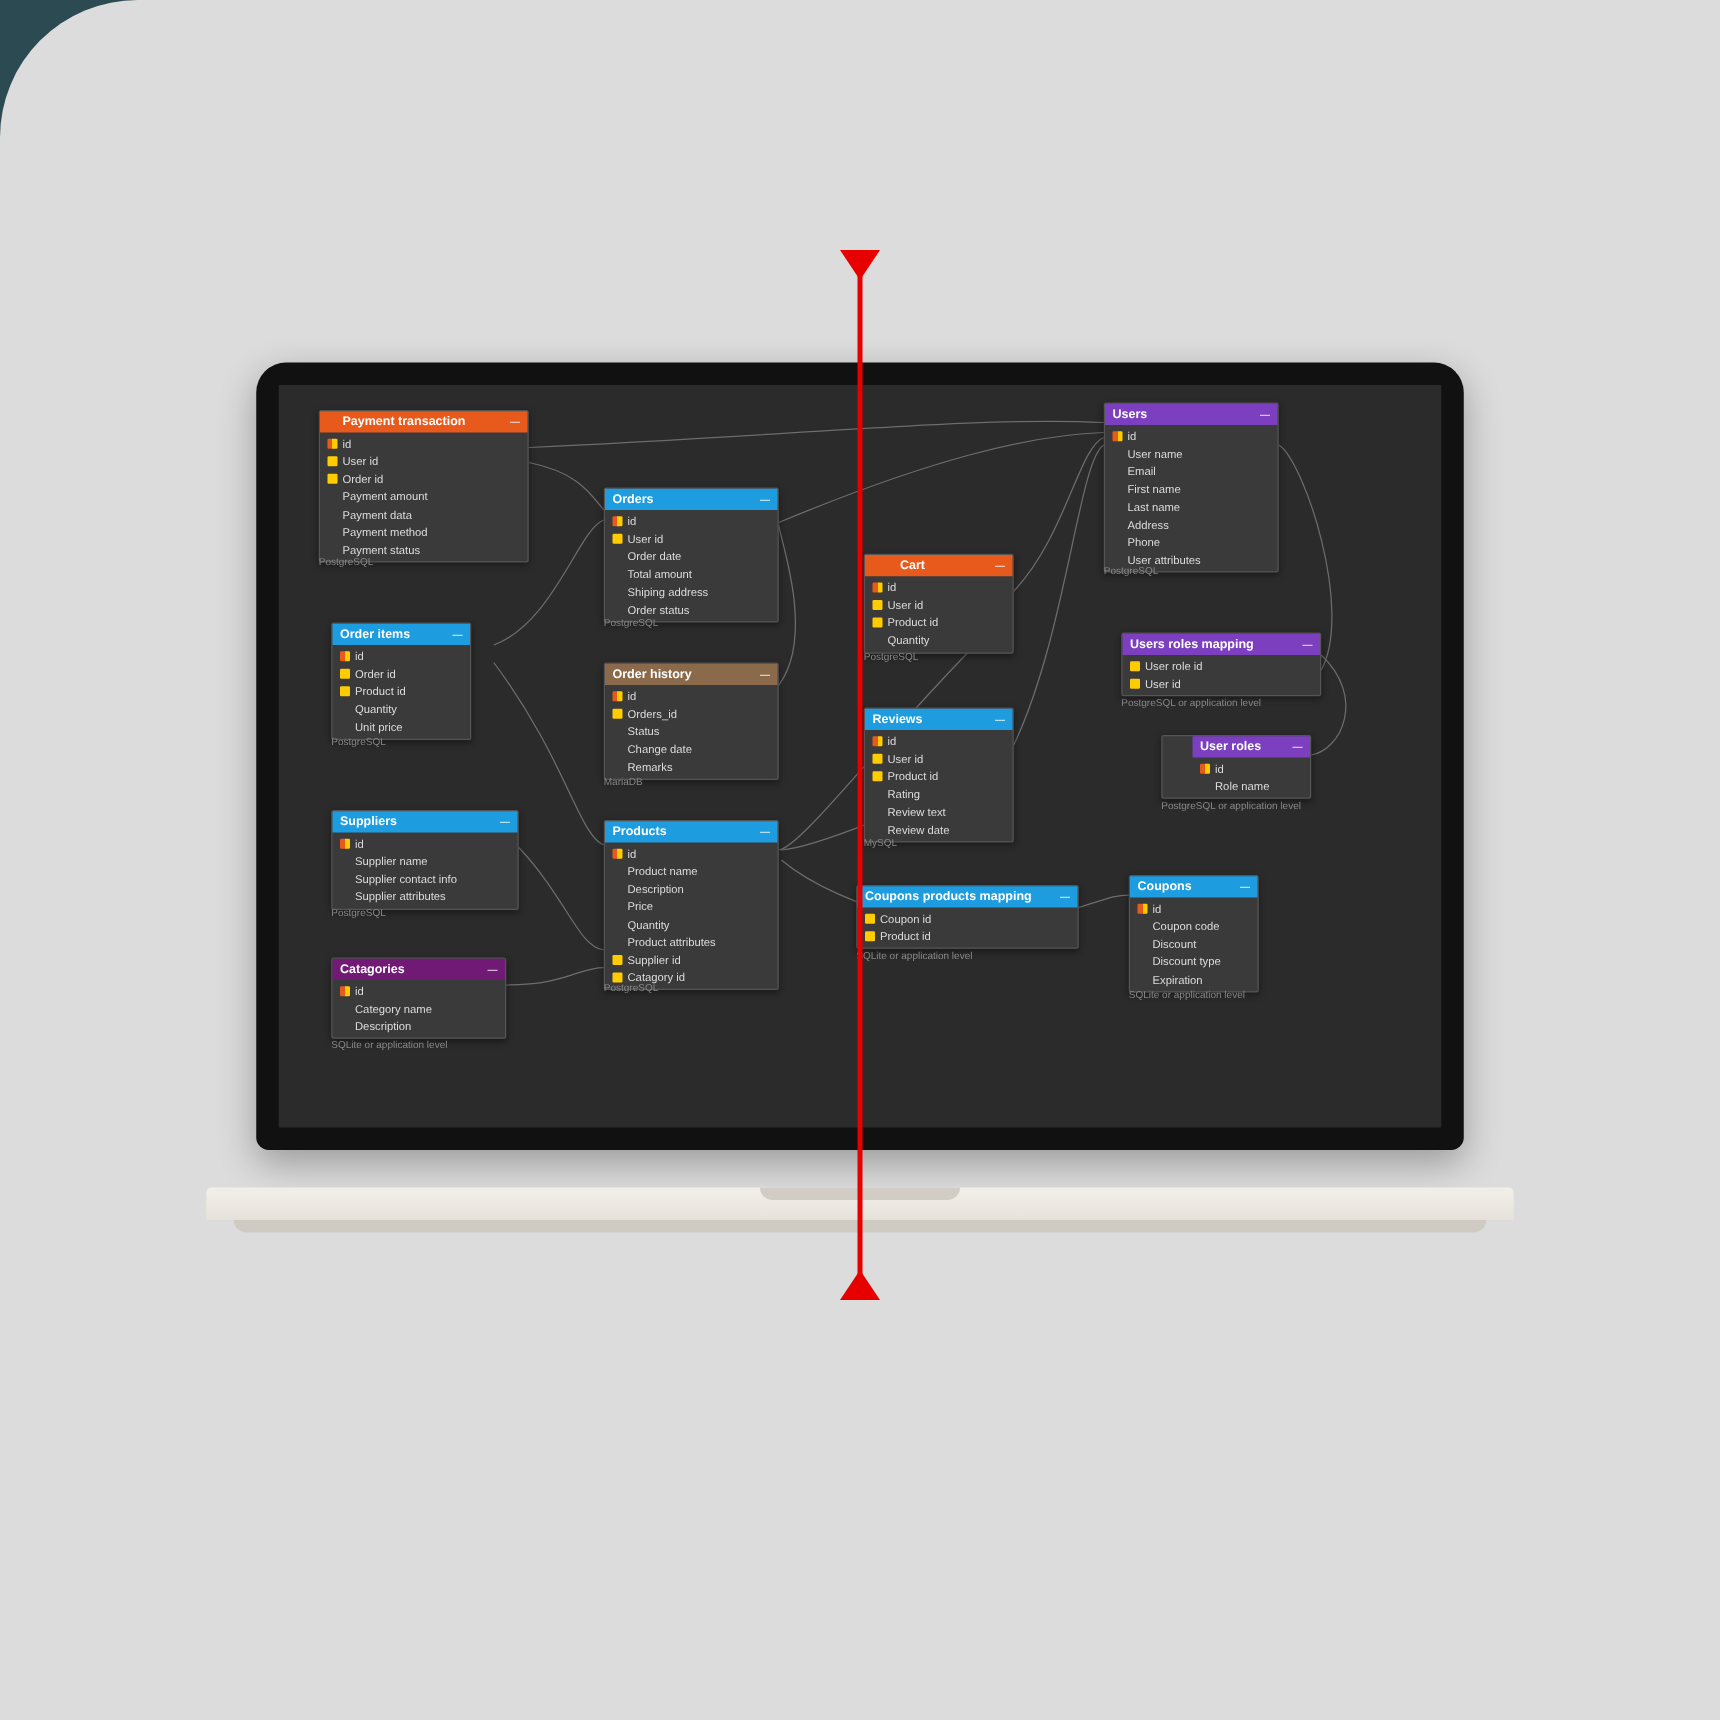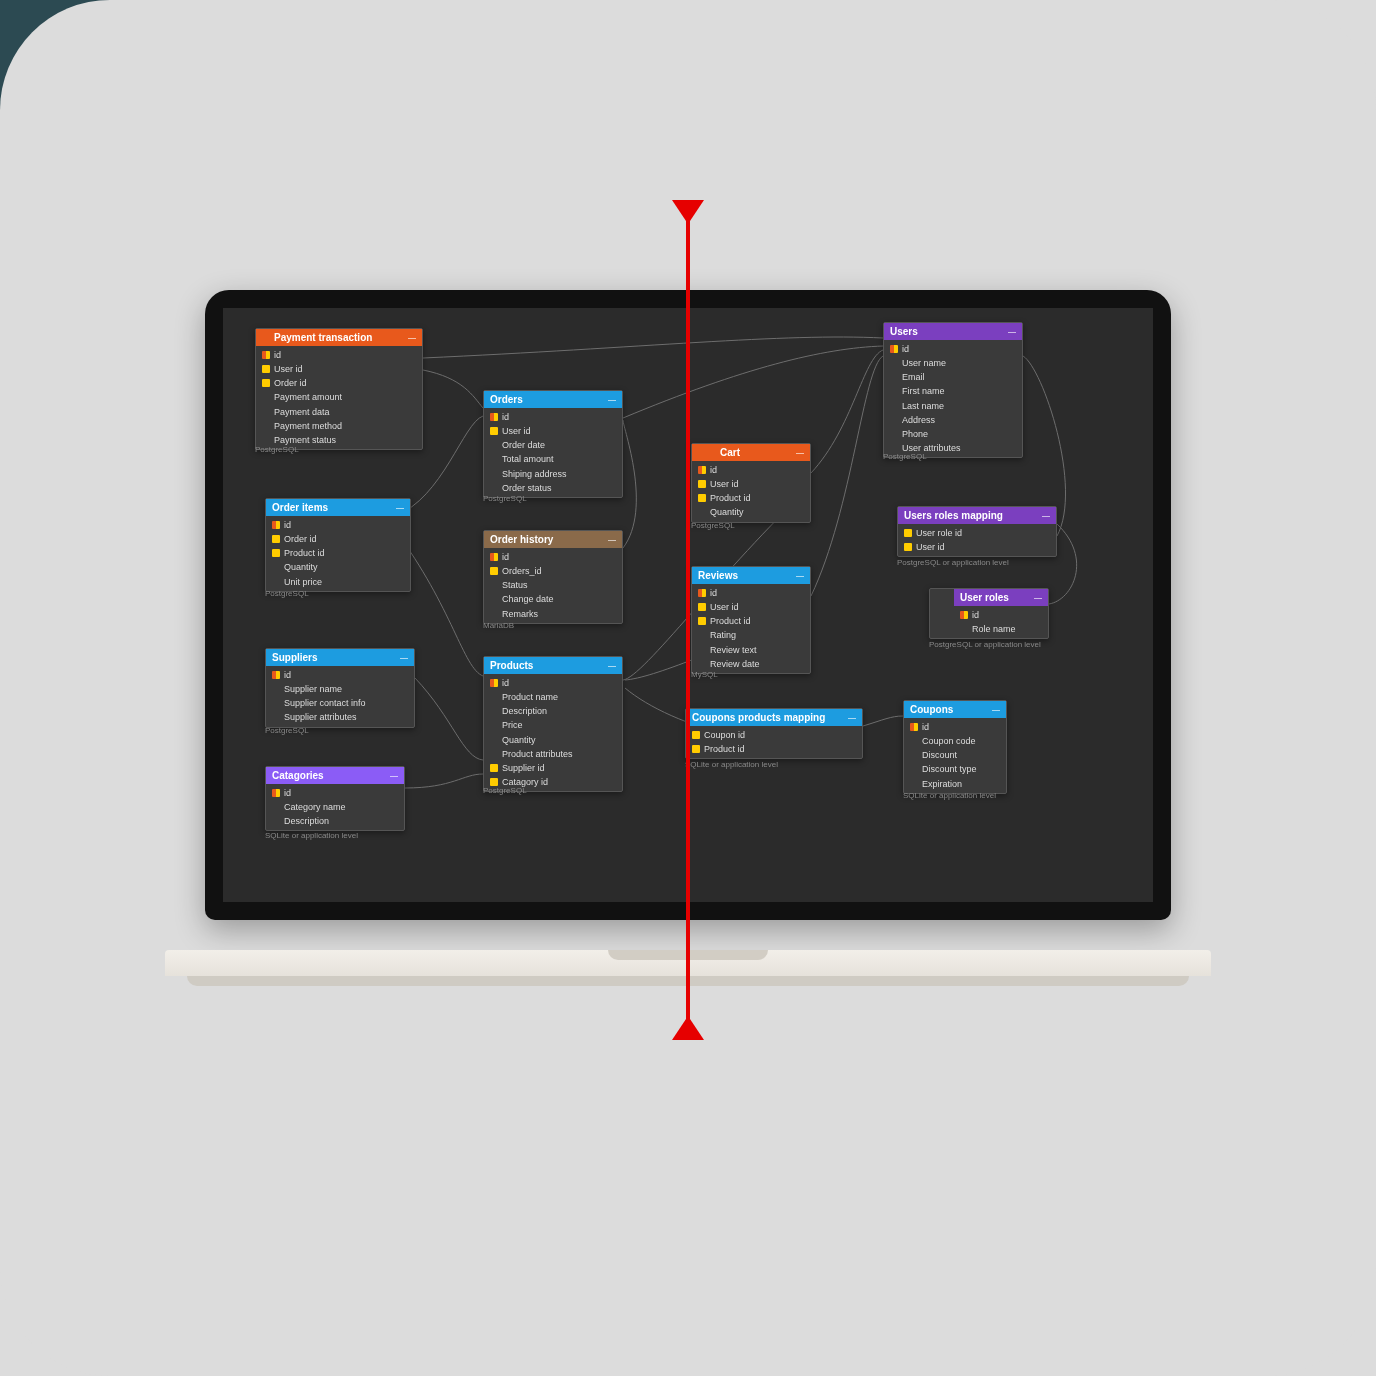--- a/index.html
+++ b/index.html
@@ -205,21 +205,21 @@
                 <span class="key-icon"></span>
                 <span>Payment method</span>
               </div>
               <div class="field-row">
                 <span class="key-icon"></span>
                 <span>Payment status</span>
               </div>
             </div>
           </div>
           <div class="caption" style="left: 32px; top: 137px;">PostgreSQL</div>
-          <div class="table-node" style="left: 42px; top: 190px; width: 146px;">
+          <div class="table-node" style="left: 42px; top: 190px; width: 112px;">
             <div class="table-header" style="background: rgb(29, 156, 224);">
               <span>Order items</span>
               <span class="collapse">—</span>
             </div>
             <div class="table-fields">
               <div class="field-row">
                 <span class="key-icon" style="background:linear-gradient(90deg,#e8591c 50%,#ffcc00 50%);border-radius:1px"></span>
                 <span>id</span>
               </div>
               <div class="field-row">
@@ -260,21 +260,21 @@
                 <span>Supplier contact info</span>
               </div>
               <div class="field-row">
                 <span class="key-icon"></span>
                 <span>Supplier attributes</span>
               </div>
             </div>
           </div>
           <div class="caption" style="left: 42px; top: 418px;">PostgreSQL</div>
           <div class="table-node" style="left: 42px; top: 458px; width: 140px;">
-            <div class="table-header" style="background: #8b5cf6;">
+            <div class="table-header" style="background: #701a75;">
               <span>Catagories</span>
               <span class="collapse">—</span>
             </div>
             <div class="table-fields">
               <div class="field-row">
                 <span class="key-icon" style="background:linear-gradient(90deg,#e8591c 50%,#ffcc00 50%);border-radius:1px"></span>
                 <span>id</span>
               </div>
               <div class="field-row">
                 <span class="key-icon"></span>

